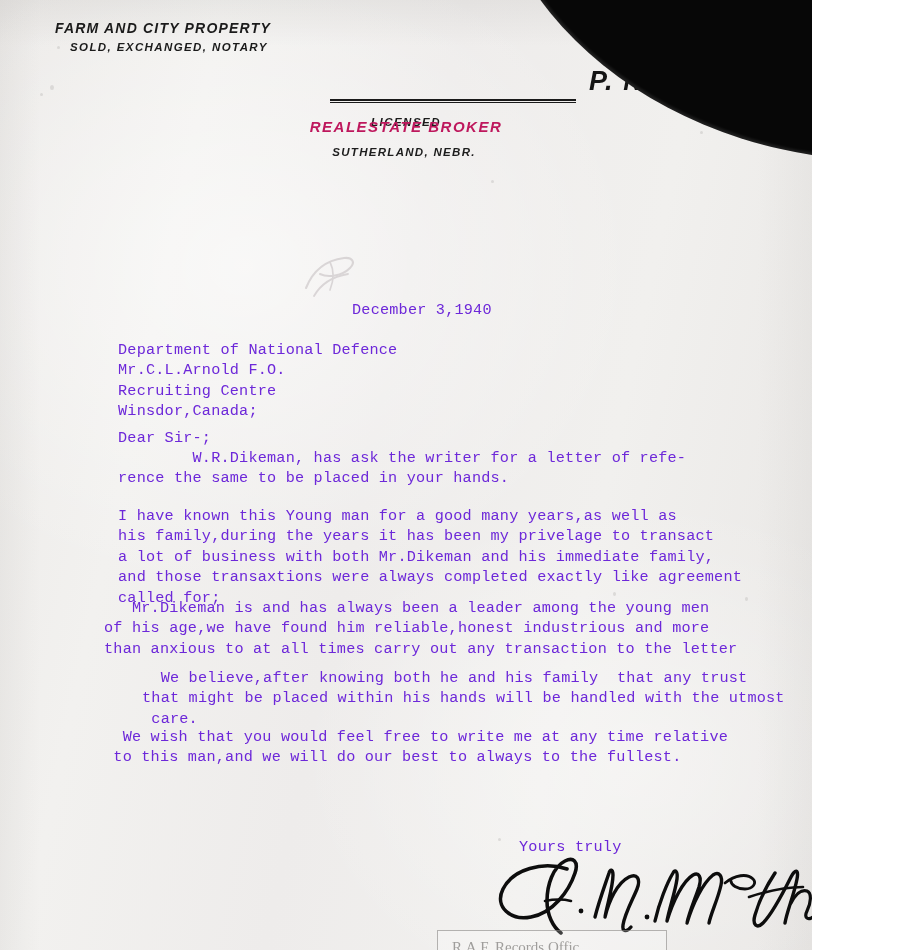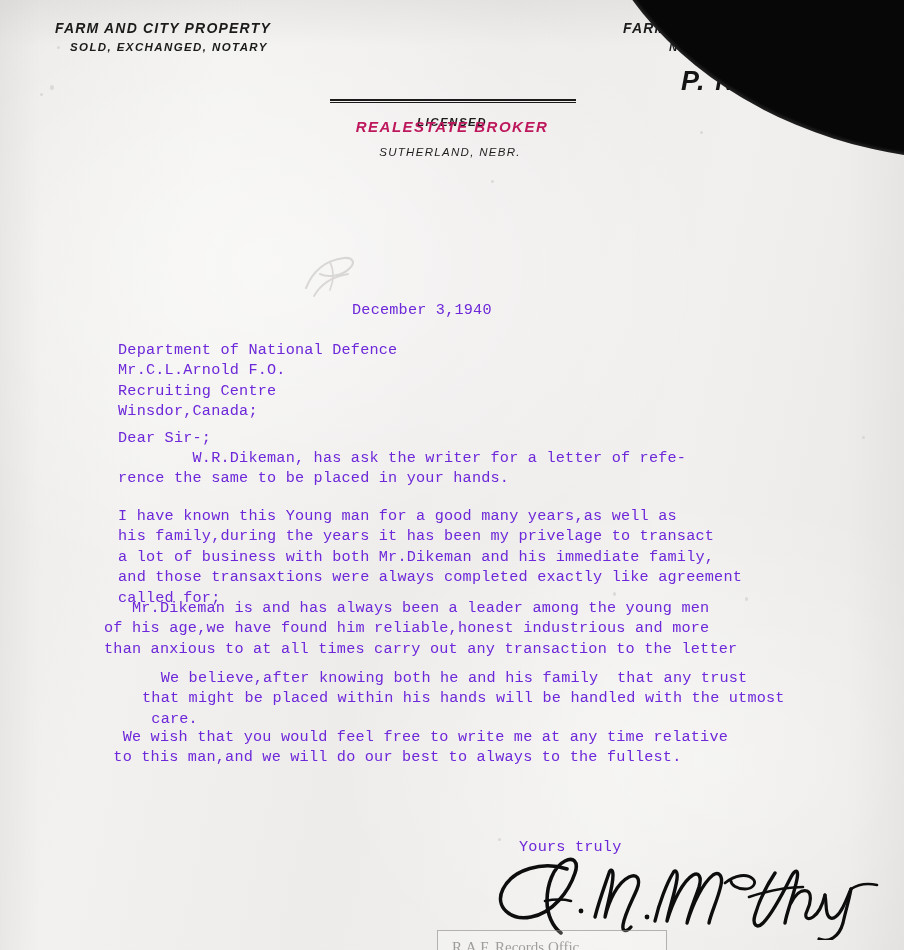--- a/index.html
+++ b/index.html
@@ -2,21 +2,21 @@
 <html><head>
 <meta charset="utf-8">
 <style>
   html, body {
     margin: 0;
     padding: 0;
     background: #ffffff;
   }
   #page {
     position: relative;
-    width: 904px;
+    width: 812px;
     height: 950px;
     overflow: hidden;
     background: #efeeec;
     font-family: "Liberation Sans", sans-serif;
   }
   
   #paper-texture {
     position: absolute;
     inset: 0;
     background:
@@ -100,21 +100,21 @@
     text-align: center; font-style: italic; font-weight: bold;
     font-size: 11.5px; letter-spacing: 1.5px; color: #1b1b1b; margin-top: 12px;
   }
   #brand-sub-2 {
     position: absolute; left: 0; right: 0; top: 118px;
     text-align: center; font-style: italic; font-weight: bold;
     font-size: 15px; letter-spacing: 1.5px; color: #be185d;
   }
   #brand-city {
     position: absolute; left: 0; right: 4px; top: 146px;
-    text-align: center; font-style: italic; font-weight: normal;
+    text-align: center; font-style: italic; font-weight: bold;
     font-size: 11.5px; letter-spacing: 1.3px; color: #1d1d1d;
   }
 
   
   #pencil-mark {
     position: absolute;
     left: 300px;
     top: 252px;
     width: 62px;
     height: 48px;

